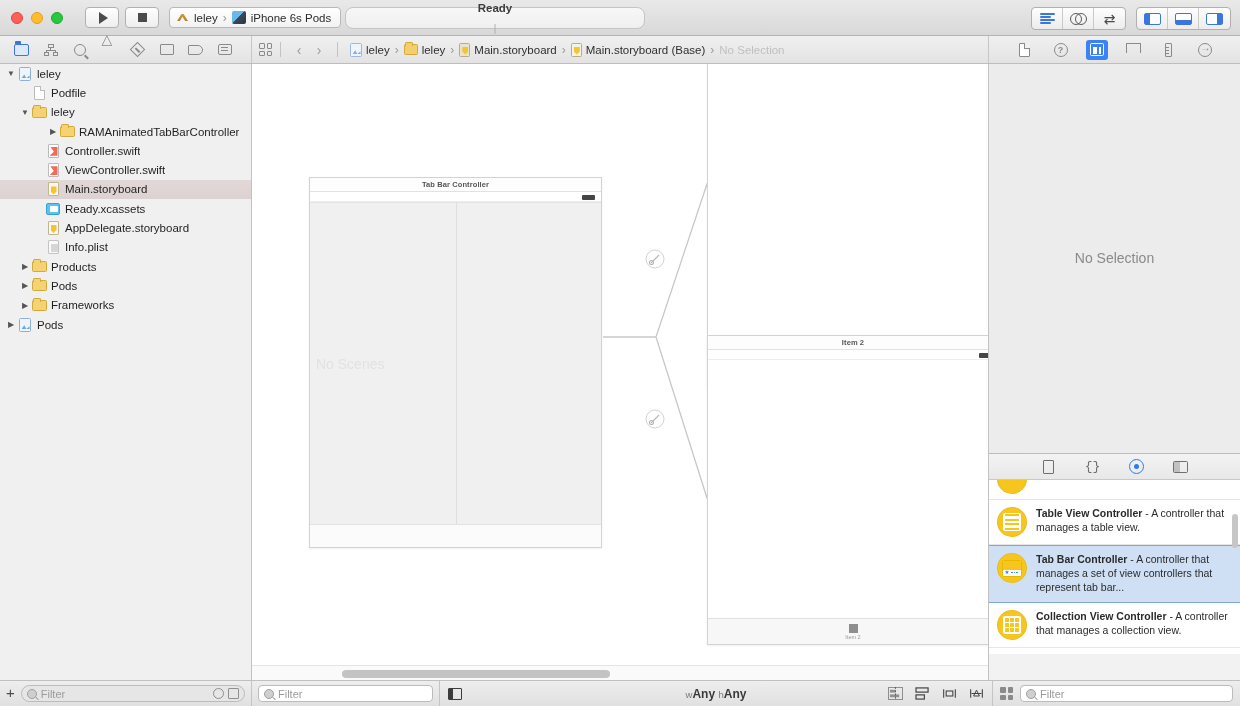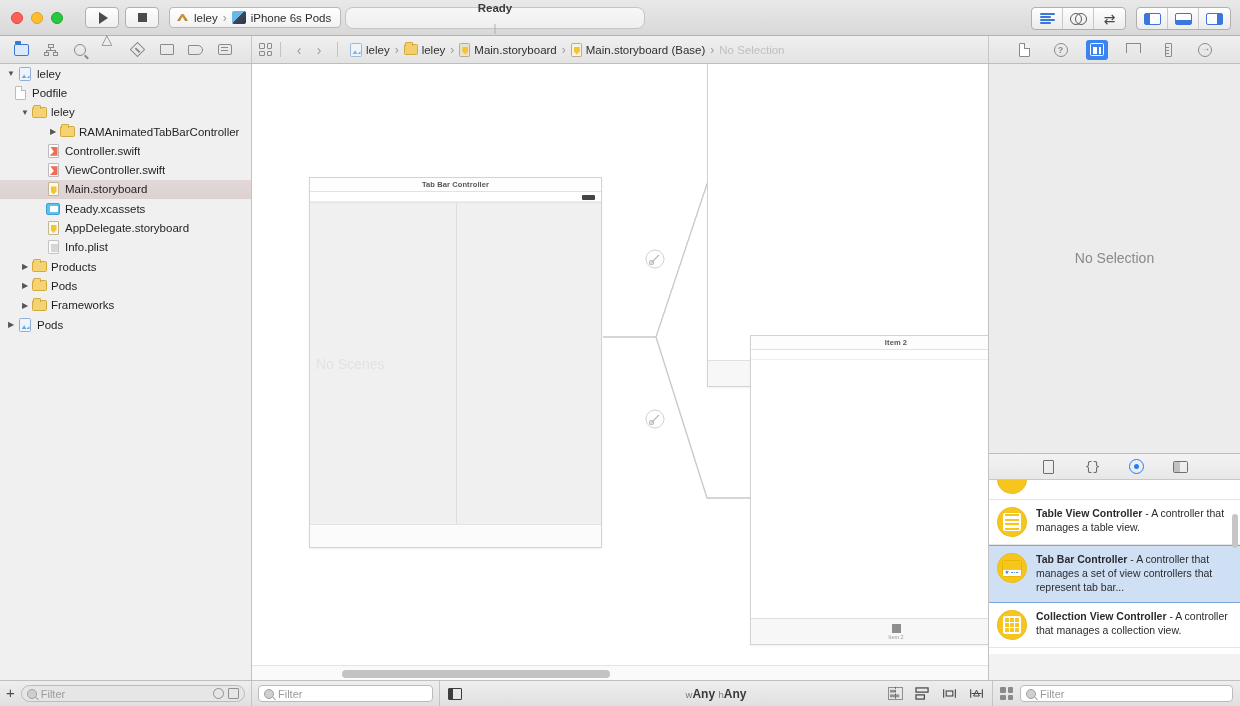--- a/index.html
+++ b/index.html
@@ -566,21 +566,21 @@
 
   <div class="navigator">
     <div id="tree">
         <div class="tree-row" style="padding-left: 5px;">
           <span class="disc open"></span>
           <span class="ficon">
             <span class="i-proj"></span>
           </span>
           <span class="fname">leley</span>
         </div>
-        <div class="tree-row" style="">
+        <div class="tree-row" style="padding-left: 19px;">
           <span class="disc"></span>
           <span class="ficon">
             <span class="i-plain"></span>
           </span>
           <span class="fname">Podfile</span>
         </div>
         <div class="tree-row" style="padding-left: 19px;">
           <span class="disc open"></span>
           <span class="ficon">
             <span class="i-folder"></span>
@@ -708,21 +708,21 @@
 
         <div class="scene-body">
 
           <div class="tabbar">
             <div class="tsq"></div>
             <div class="tlabel">Item 1</div>
           </div>
         </div>
       </div>
 
-      <div class="scene" id="scene-item2" style="left:455px; top:271px; width:292px; height:310px;margin-left:43px;">
+      <div class="scene" id="scene-item2" style="left:455px; top:271px; width:292px; height:310px;">
         <div class="scene-title">Item 2</div>
         <div class="scene-body">
           <div class="statusline">
             <div class="batt"></div>
           </div>
 
           <div class="tabbar">
             <div class="tsq"></div>
             <div class="tlabel">Item 2</div>
           </div>

